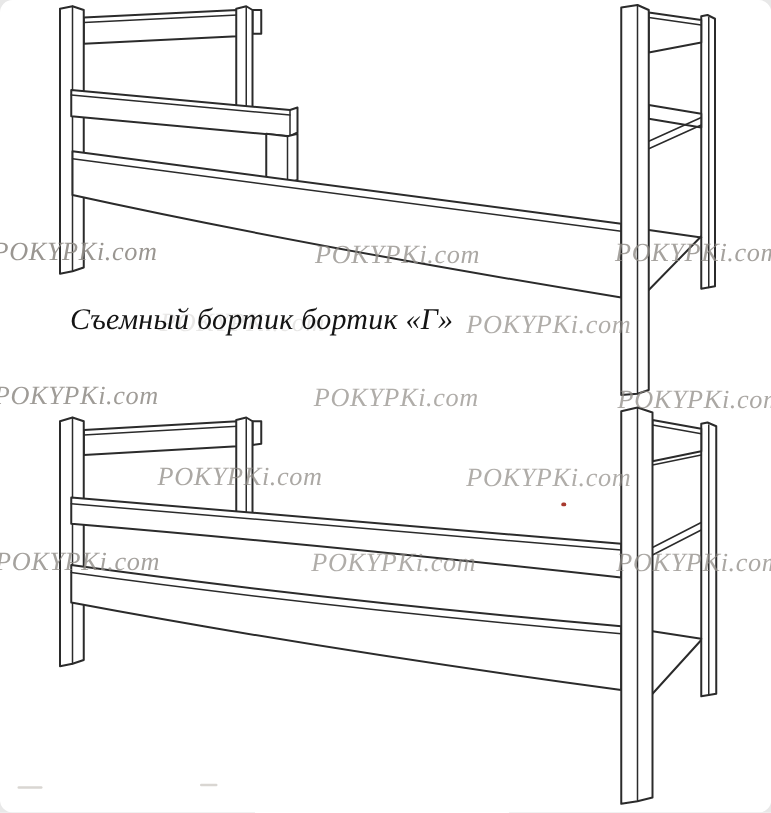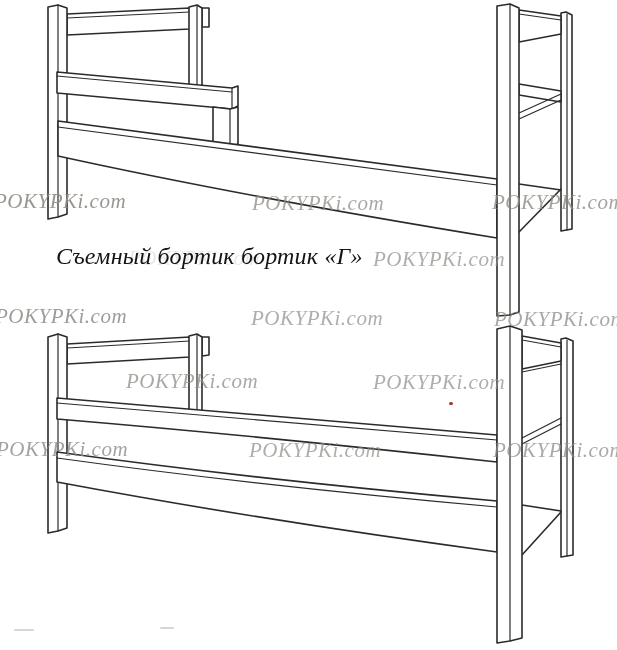--- a/index.html
+++ b/index.html
@@ -2,20 +2,21 @@
 <html><head>
 <meta charset="utf-8">
 <style>
   html,body{margin:0;padding:0;background:#e8e8e8;}
   .page{
     position:relative;
     width:617px;height:650px;
     background:#ffffff;
     overflow:hidden;
     font-family:"Liberation Serif","DejaVu Serif",serif;
+    border-radius:10px;
   }
   .diagram-svg{position:absolute;left:0;top:0;z-index:1;}
   .ln{fill:none;stroke:#2b2b2b;stroke-width:1.6;stroke-linecap:round;stroke-linejoin:round;}
   .wf{fill:#ffffff;stroke:#2b2b2b;stroke-width:1.6;stroke-linecap:round;stroke-linejoin:round;}
   .thin{fill:none;stroke:#2b2b2b;stroke-width:1.2;stroke-linecap:round;}
   .wm{
     position:absolute;z-index:3;
     font-style:italic;
     font-size:21px;
     letter-spacing:0.5px;

